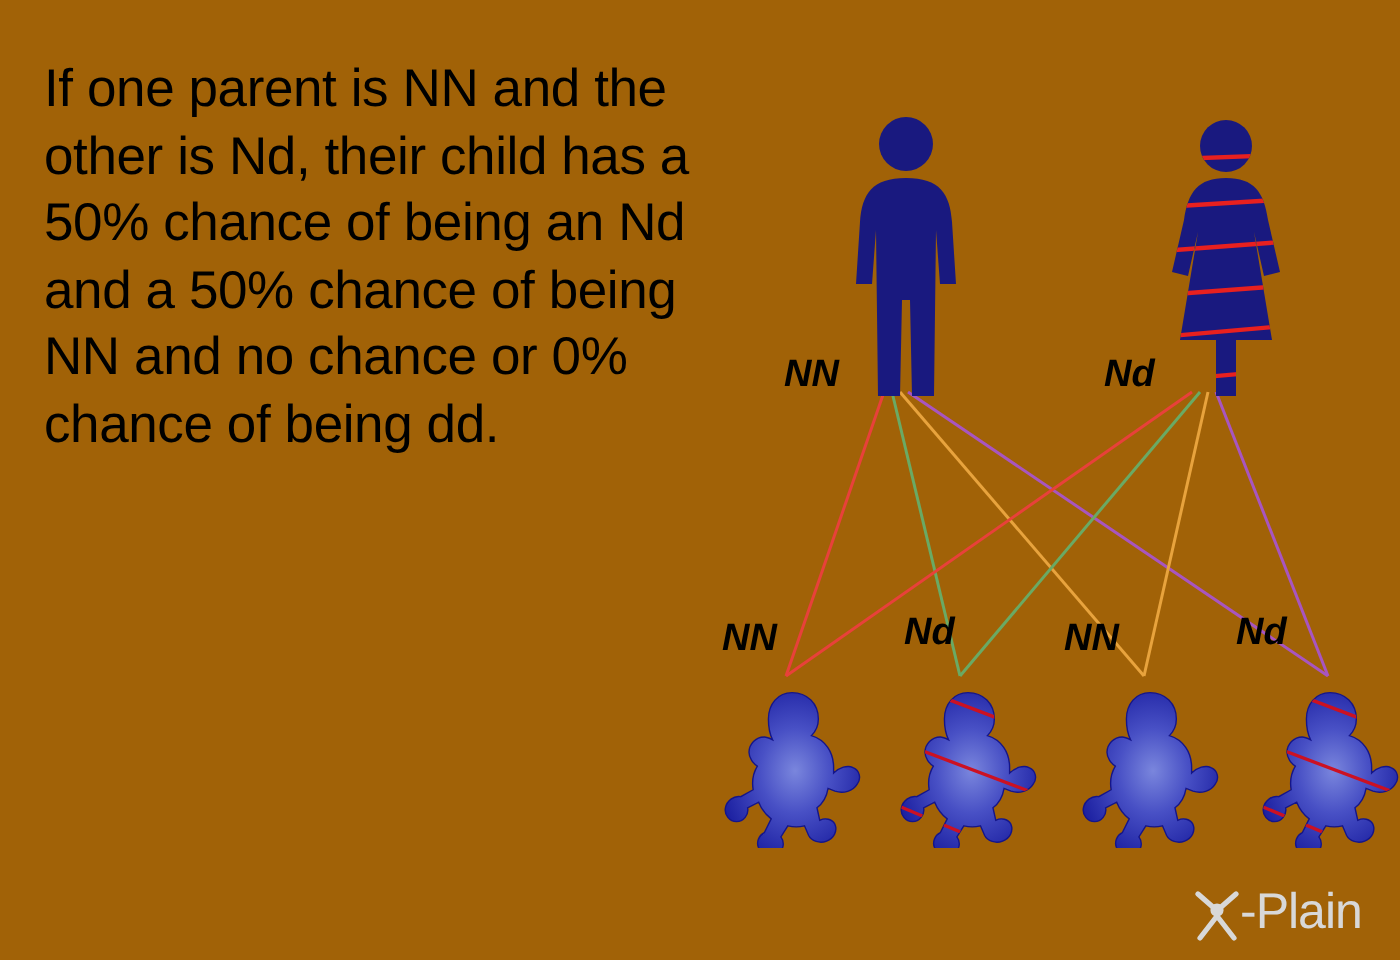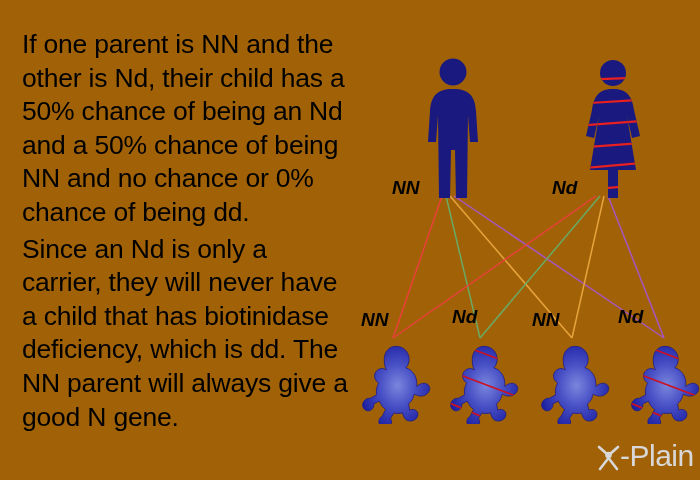--- a/index.html
+++ b/index.html
@@ -84,36 +84,35 @@
   #logo {
     position: absolute;
     left: 596px;
     top: 439px;
     display: flex;
     align-items: center;
     height: 34px;
   }
   #logo-mark { display: block; }
   #logo-text {
-    font-size: 30px;
+    font-size: 25px;
     color: #d8d8d8;
     font-weight: 400;
     letter-spacing: -0.5px;
     margin-left: -2px;
     line-height: 1;
   }
 </style>
 </head>
 <body>
 
 <div id="screen">
 
   <div id="text-panel">
     <p class="para" id="para-1">If one parent is NN and the other is Nd, their child has a 50% chance of being an Nd and a 50% chance of being NN and no chance or 0% chance of being dd.</p>
-    <p class="para" id="para-2">Since an Nd is only a carrier, they will never have a child that has biotinidase deficiency, which is dd. The NN parent will always give a good N gene.</p>
   </div>
 
   <div id="diagram">
 
     <svg id="linkage-svg" viewBox="0 0 370 480">
 
       <line x1="112" y1="196" x2="63" y2="338" stroke="#e8413a" stroke-width="1.5"></line>
       <line x1="116" y1="196" x2="150" y2="338" stroke="#6aaa64" stroke-width="1.5"></line>
       <line x1="120" y1="196" x2="242" y2="338" stroke="#e8a33d" stroke-width="1.5"></line>
       <line x1="124" y1="196" x2="334" y2="338" stroke="#a855c0" stroke-width="1.5"></line>

